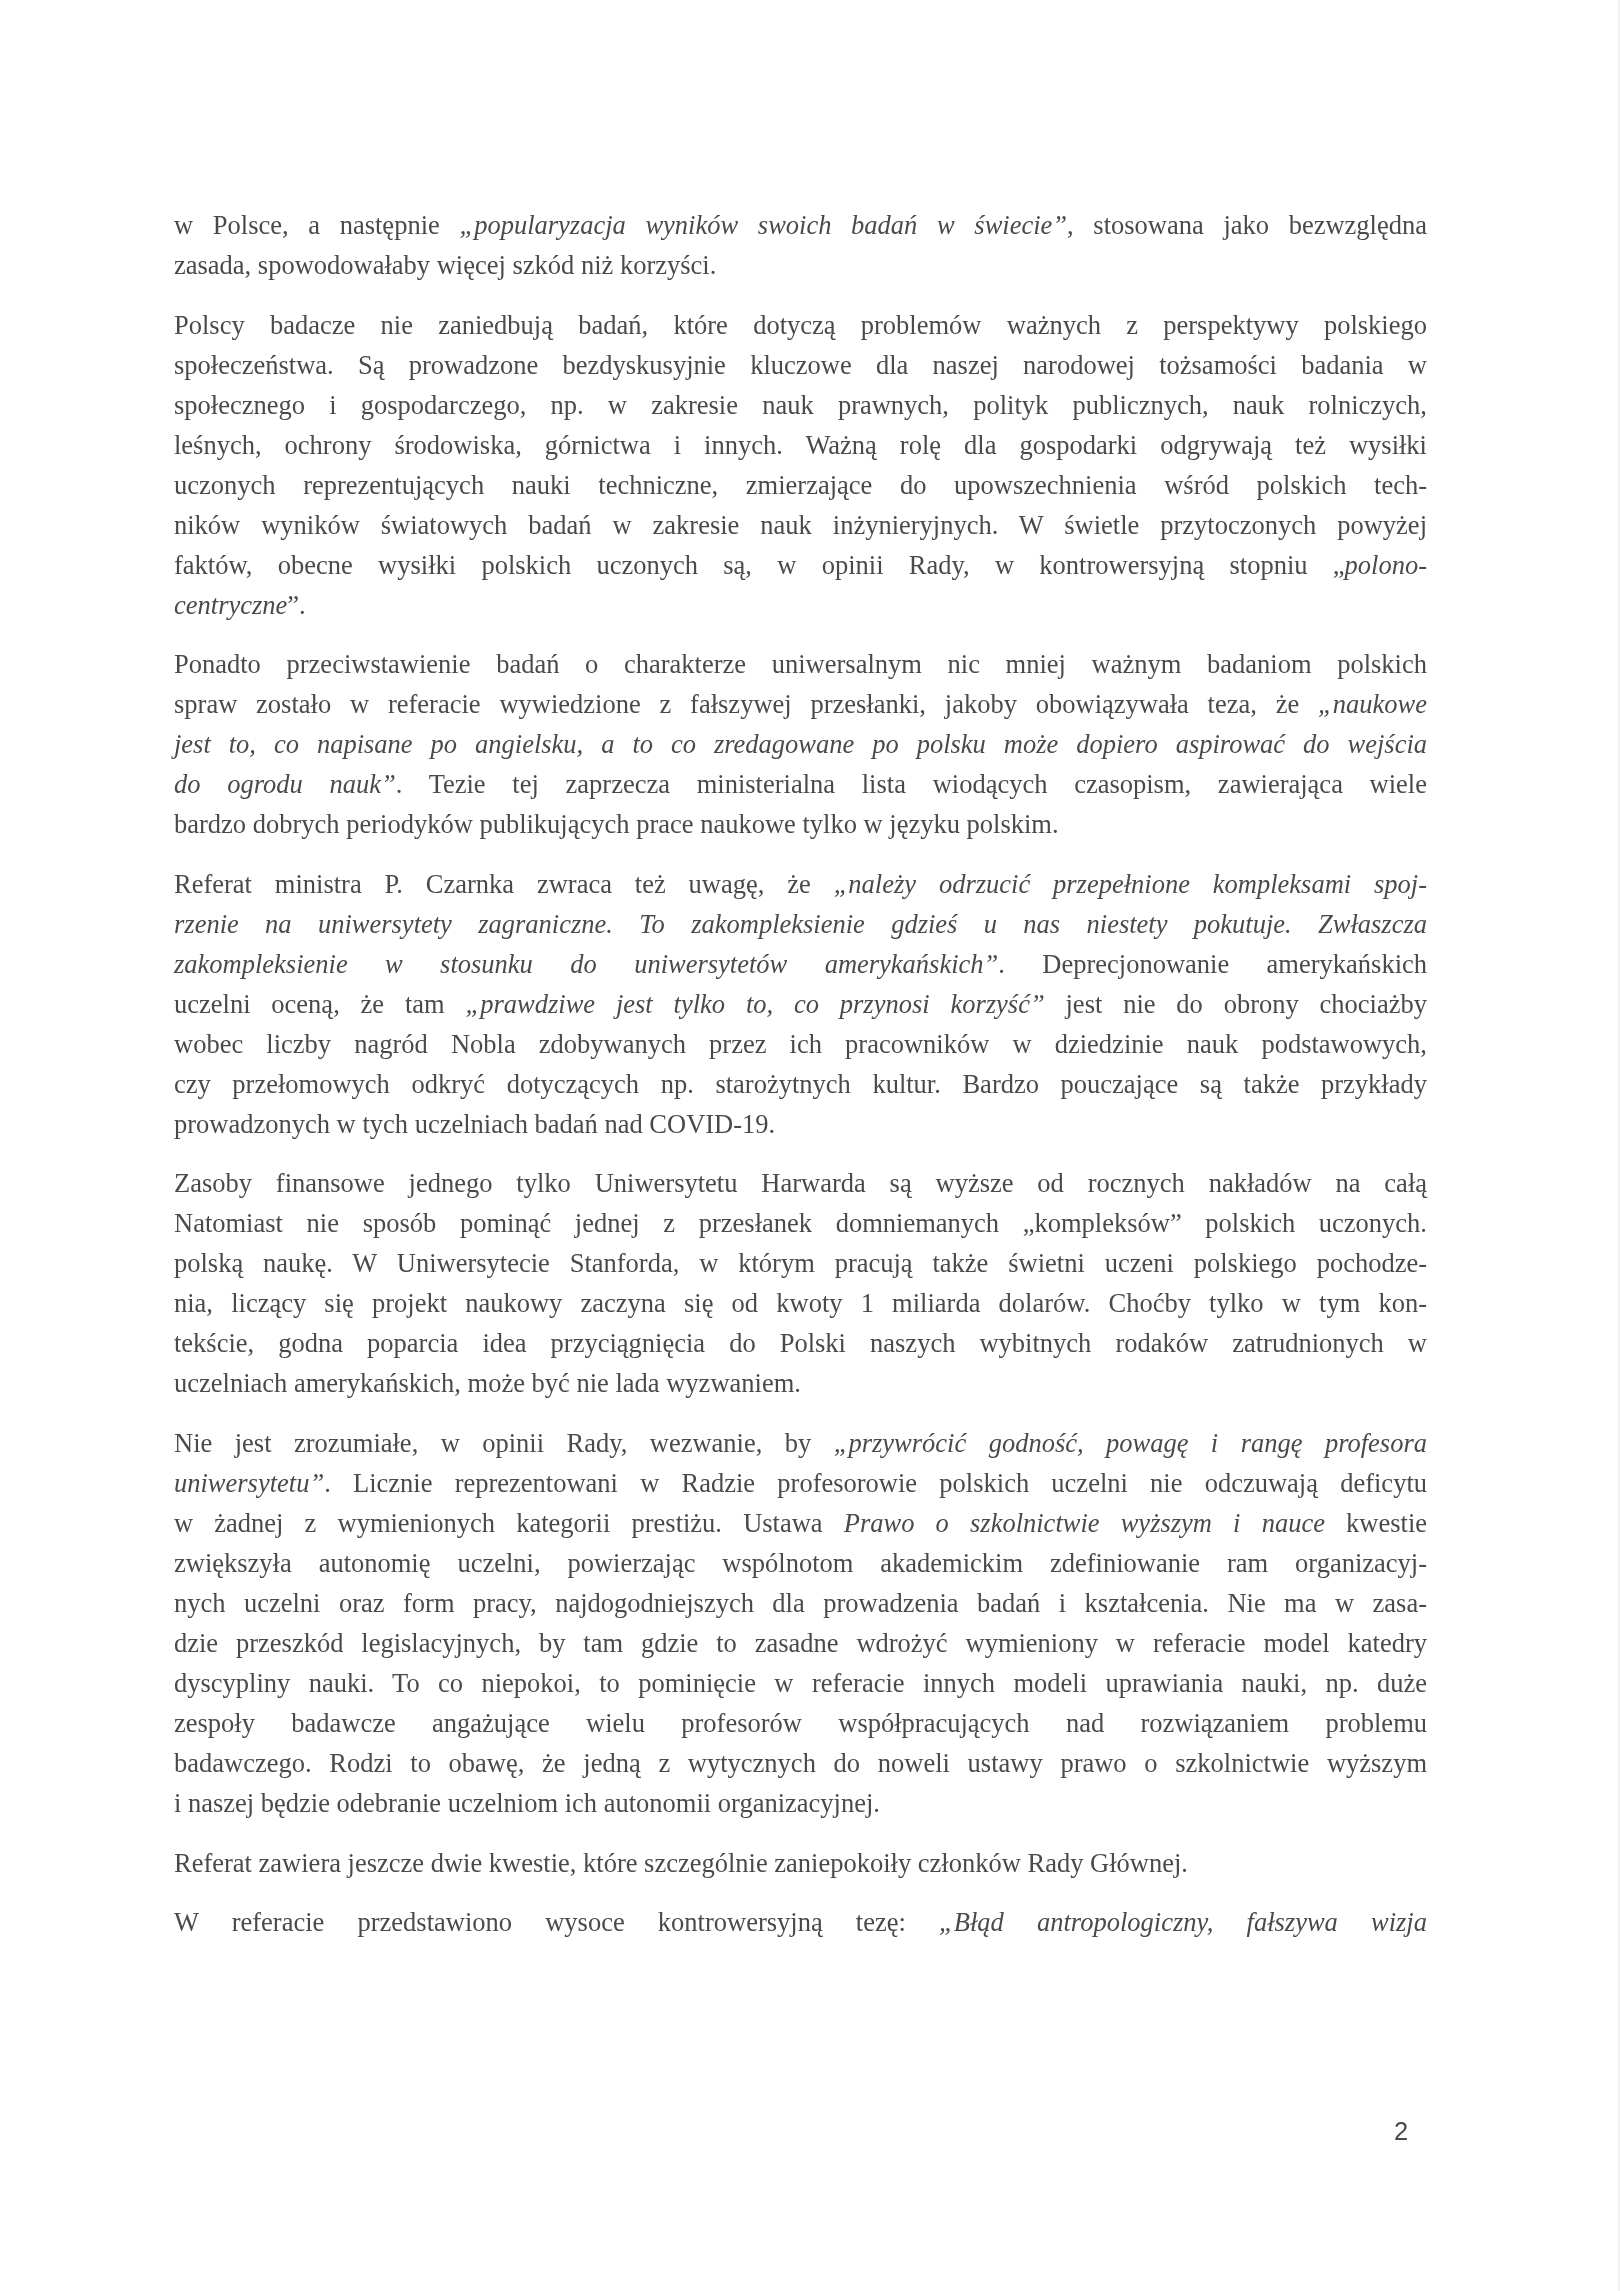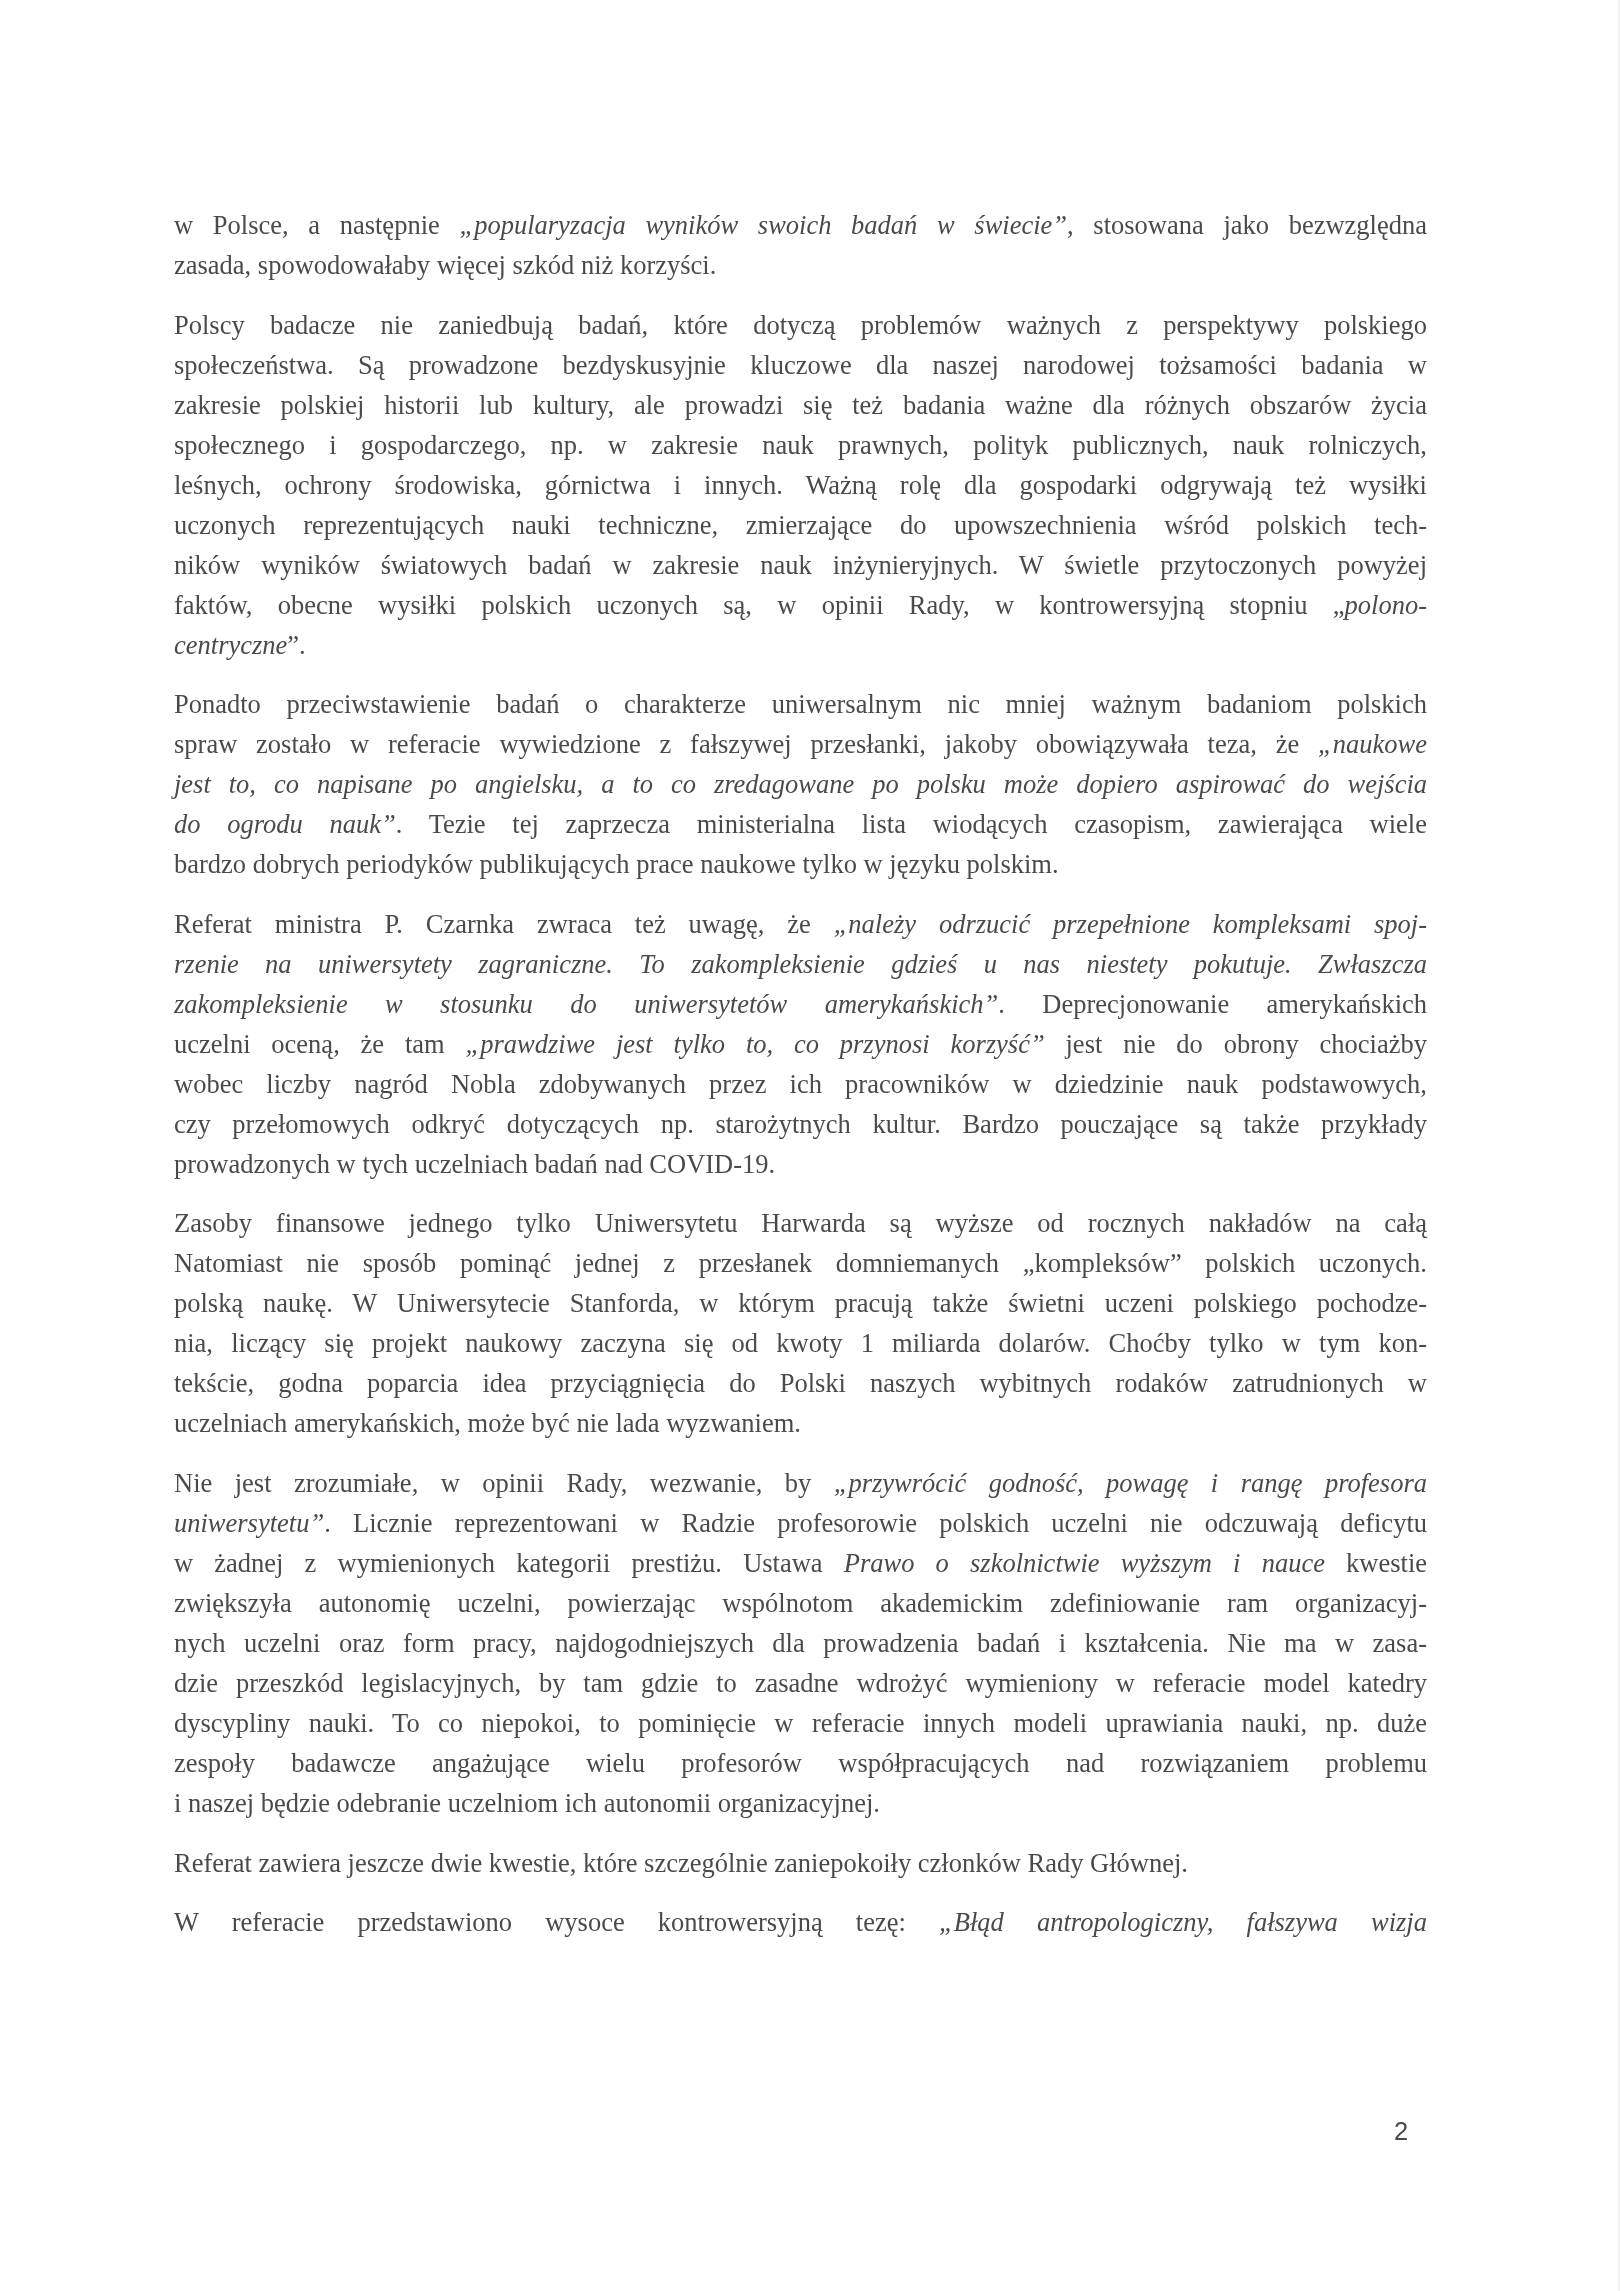--- a/index.html
+++ b/index.html
@@ -33,21 +33,20 @@
 
 <div class="page">
   <div class="text" id="doc-text">
       <p class="para">
         <span class="line"><span>w Polsce, a następnie </span><i>„popularyzacja wyników swoich badań w świecie”</i><span>,  stosowana jako bezwzględna</span></span>
         <span class="line last"><span>zasada, spowodowałaby więcej szkód niż korzyści.</span></span>
       </p>
       <p class="para">
         <span class="line"><span>Polscy badacze nie zaniedbują badań, które dotyczą problemów ważnych z perspektywy polskiego</span></span>
         <span class="line"><span>społeczeństwa. Są prowadzone bezdyskusyjnie kluczowe dla naszej narodowej tożsamości badania w</span></span>
-        <span class="line"><span>zakresie polskiej historii lub kultury, ale prowadzi się też badania ważne dla różnych obszarów życia</span></span>
         <span class="line"><span>społecznego i gospodarczego, np. w zakresie nauk prawnych, polityk publicznych, nauk rolniczych,</span></span>
         <span class="line"><span>leśnych, ochrony środowiska, górnictwa i innych. Ważną rolę dla gospodarki odgrywają też wysiłki</span></span>
         <span class="line"><span>uczonych reprezentujących nauki techniczne, zmierzające do upowszechnienia wśród polskich tech-</span></span>
         <span class="line"><span>ników wyników światowych badań w zakresie nauk inżynieryjnych. W świetle przytoczonych powyżej</span></span>
         <span class="line"><span>faktów, obecne wysiłki polskich uczonych są, w opinii Rady, w kontrowersyjną stopniu „</span><i>polono-</i></span>
         <span class="line last"><i>centryczne</i><span>”.</span></span>
       </p>
       <p class="para">
         <span class="line"><span>Ponadto przeciwstawienie badań o charakterze uniwersalnym nic mniej ważnym badaniom polskich</span></span>
         <span class="line"><span>spraw zostało w referacie wywiedzione z fałszywej przesłanki, jakoby obowiązywała teza, że </span><i>„naukowe</i></span>
@@ -74,20 +73,21 @@
       </p>
       <p class="para">
         <span class="line"><span>Nie jest zrozumiałe, w opinii Rady, wezwanie, by </span><i>„przywrócić godność, powagę i rangę profesora</i></span>
         <span class="line"><i>uniwersytetu”</i><span>. Licznie reprezentowani w Radzie profesorowie polskich uczelni nie odczuwają deficytu</span></span>
         <span class="line"><span>w żadnej z wymienionych kategorii prestiżu. Ustawa </span><i>Prawo o szkolnictwie wyższym i nauce</i><span> kwestie</span></span>
         <span class="line"><span>zwiększyła autonomię uczelni, powierzając wspólnotom akademickim zdefiniowanie ram organizacyj-</span></span>
         <span class="line"><span>nych uczelni oraz form pracy, najdogodniejszych dla prowadzenia badań i kształcenia. Nie ma w zasa-</span></span>
         <span class="line"><span>dzie przeszkód legislacyjnych, by tam gdzie to zasadne wdrożyć wymieniony w referacie model katedry</span></span>
         <span class="line"><span>dyscypliny nauki. To co niepokoi, to pominięcie w referacie innych  modeli uprawiania nauki, np. duże</span></span>
         <span class="line"><span>zespoły badawcze angażujące wielu profesorów współpracujących nad rozwiązaniem problemu</span></span>
+        <span class="line"><span>badawczego. Rodzi to obawę, że jedną z wytycznych do noweli ustawy prawo o szkolnictwie wyższym</span></span>
         <span class="line last"><span>i naszej będzie odebranie uczelniom ich autonomii organizacyjnej.</span></span>
       </p>
       <p class="para">
         <span class="line last"><span>Referat zawiera jeszcze dwie kwestie, które szczególnie zaniepokoiły członków Rady Głównej.</span></span>
       </p>
       <p class="para">
         <span class="line"><span>W referacie przedstawiono wysoce kontrowersyjną tezę: </span><i>„Błąd antropologiczny, fałszywa wizja</i></span>
       </p>
     </div>
   <div class="page-number">2</div>

